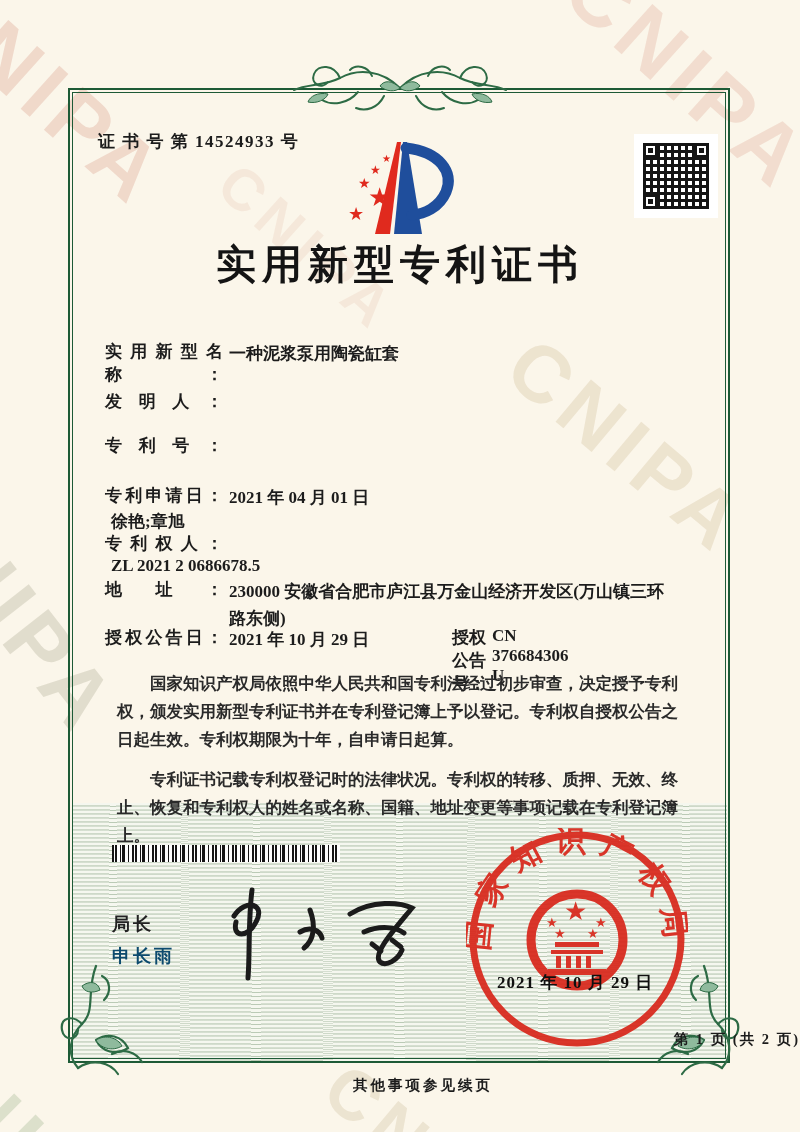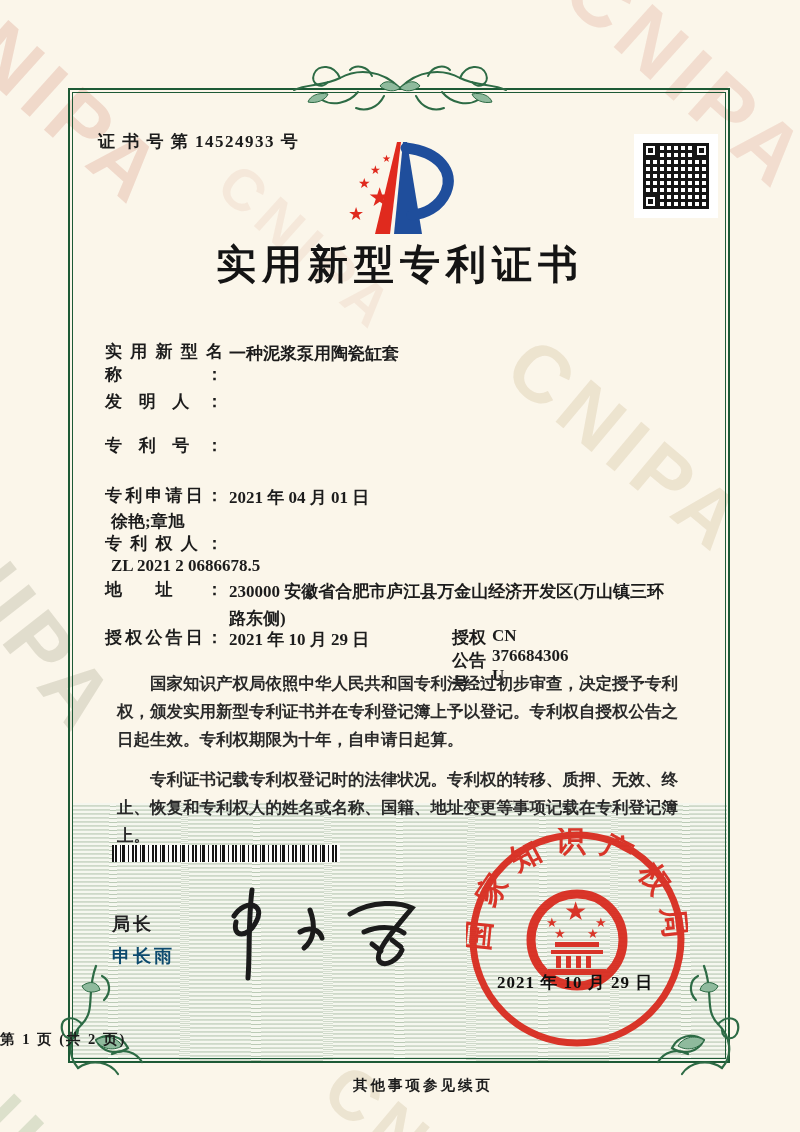--- a/index.html
+++ b/index.html
@@ -55,21 +55,21 @@
   .barcode{
     left:112px;top:845px;width:228px;height:17px;
     background:repeating-linear-gradient(90deg,
       #141414 0 2px,#fdfdfd 2px 3px,#141414 3px 5px,#fdfdfd 5px 8px,
       #141414 8px 9px,#fdfdfd 9px 10px,#141414 10px 13px,#fdfdfd 13px 16px,
       #141414 16px 17px,#fdfdfd 17px 20px);
   }
   .officer-title{left:112px;top:912px;font-size:18px;letter-spacing:3px;font-weight:600;color:#222;}
   .officer-name{left:112px;top:944px;font-size:18px;letter-spacing:3px;font-weight:600;color:#0c4a6e;}
   .seal-date{left:497px;top:971px;font-size:17px;font-weight:bold;letter-spacing:1px;color:#101010;z-index:3;}
-  .page-ind{left:0;top:1030px;width:800px;text-align:left;font-size:14.5px;letter-spacing:2px;font-weight:600;}
+  .page-ind{left:0;top:1030px;width:800px;text-align:right;font-size:14.5px;letter-spacing:2px;font-weight:600;}
   .note{left:0;top:1076px;width:800px;text-align:center;font-size:14.5px;letter-spacing:3px;font-weight:600;padding-left:23px;}
   
   .qr{left:634px;top:134px;width:84px;height:84px;background:#fff;z-index:2;}
   .qr-pat{
     position:absolute;left:9px;top:9px;width:66px;height:66px;
     background:
       repeating-linear-gradient(90deg,#151515 0 3px,transparent 3px 7px),
       repeating-linear-gradient(0deg,#151515 0 3px,transparent 3px 7px);
     background-color:#fff;
   }

